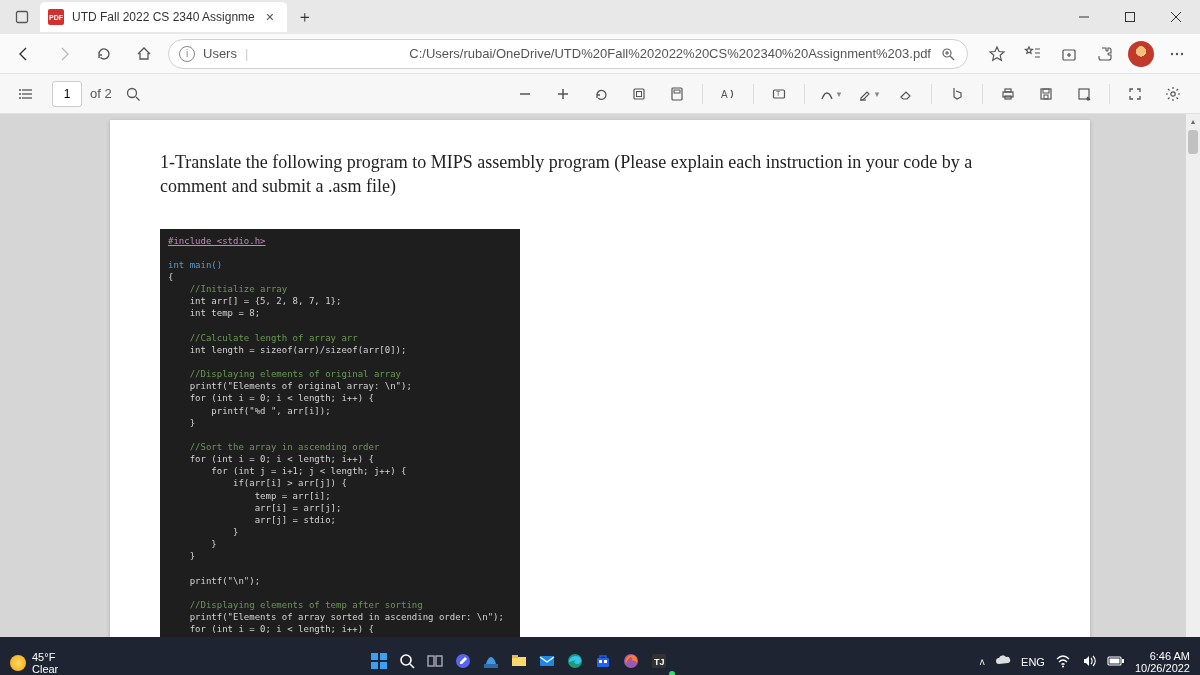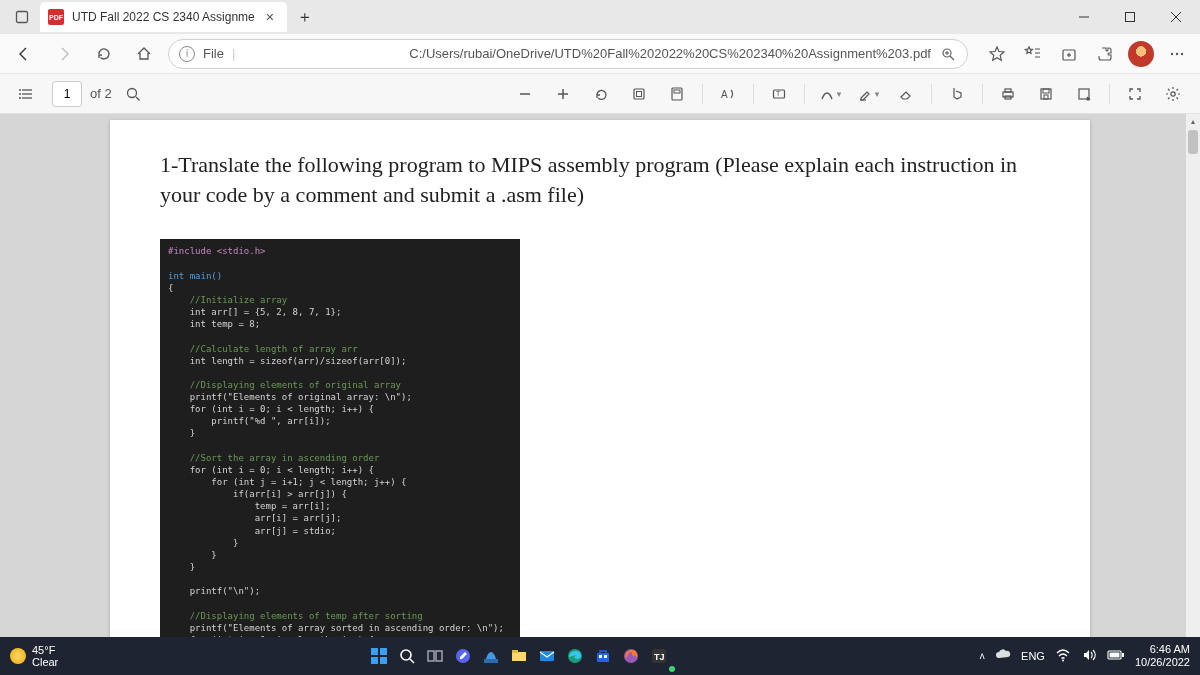--- a/index.html
+++ b/index.html
@@ -117,53 +117,53 @@
   .page {
     margin-top:6px;
     width: 980px;
     min-height: 800px;
     background:#fff;
     box-shadow: 0 1px 4px rgba(0,0,0,.2);
     padding: 30px 50px;
     font-family: "Times New Roman", serif;
   }
   .q-text {
-    font-size: 22px;
+    font-size: 18px;
     line-height: 1.35;
     color:#222;
   }
   .code-block {
     margin-top: 30px;
     width: 360px;
     background:#1e1e1e;
     color:#d4d4d4;
     font-family: Consolas, monospace;
     font-size: 9px;
     line-height: 1.35;
     padding: 6px 8px 10px 8px;
     white-space: pre;
   }
   .c-green { color:#6a9955; }
   .c-blue  { color:#569cd6; }
-  .c-purple{ color:#c586c0; }
+  .c-purple{ color:#c586c0;text-decoration:underline; }
 
   
   .vscroll {
     position:absolute; right:0; top:0; bottom:0; width:14px;
     background:#efefef;
   }
   .vscroll-thumb { position:absolute; right:2px; top:2px; width:10px; height:24px; background:#c1c1c1; border-radius:3px;}
   .vscroll-up { position:absolute; right:0; top:0; width:14px; height:14px; display:flex;align-items:center;justify-content:center; font-size:8px; color:#666;}
 
   
   .taskbar {
     height: 38px;
     background:#1f2433;
     display:flex;
-    align-items:center;
+    align-items:flex-end;
     color:#fff;
     font-size:11px;
   }
   .tb-weather { display:flex; align-items:center; gap:6px; padding:0 10px;}
   .tb-weather .sun { width:16px;height:16px; border-radius:50%; background:radial-gradient(circle,#ffd76b,#f2a900);}
   .tb-center { flex:1; display:flex; align-items:center; justify-content:center; }
   .tb-icon { width:28px; height:28px; display:flex;align-items:center;justify-content:center; border-radius:4px;}
   .tb-right { display:flex; align-items:center; gap:10px; padding:0 10px;}
   .tb-stack { text-align:right; line-height:1.15;}
 </style>
@@ -221,21 +221,21 @@
       </svg>
     </div>
   <div class="navbtn">
       <svg width="16" height="16" viewBox="0 0 16 16">
         <path d="M2 8 L8 2 L14 8 M4 7v6h8V7" fill="none" stroke="#555" stroke-width="1.3"></path>
       </svg>
     </div>
 
   <div class="url-box">
     <span class="url-info">i</span>
-    <span>File</span>
+    <span>Users</span>
     <span class="url-sep">|</span>
     <span class="url-text">C:/Users/rubai/OneDrive/UTD%20Fall%202022%20CS%202340%20Assignment%203.pdf</span>
     <span class="url-zoom">
         <svg width="14" height="14" viewBox="0 0 14 14">
           <circle cx="6" cy="6" r="4" fill="none" stroke="#666" stroke-width="1.2"></circle>
           <line x1="9" y1="9" x2="13" y2="13" stroke="#666" stroke-width="1.2"></line>
           <line x1="4" y1="6" x2="8" y2="6" stroke="#666" stroke-width="1.2"></line>
           <line x1="6" y1="4" x2="6" y2="8" stroke="#666" stroke-width="1.2"></line>
         </svg>
       </span>

